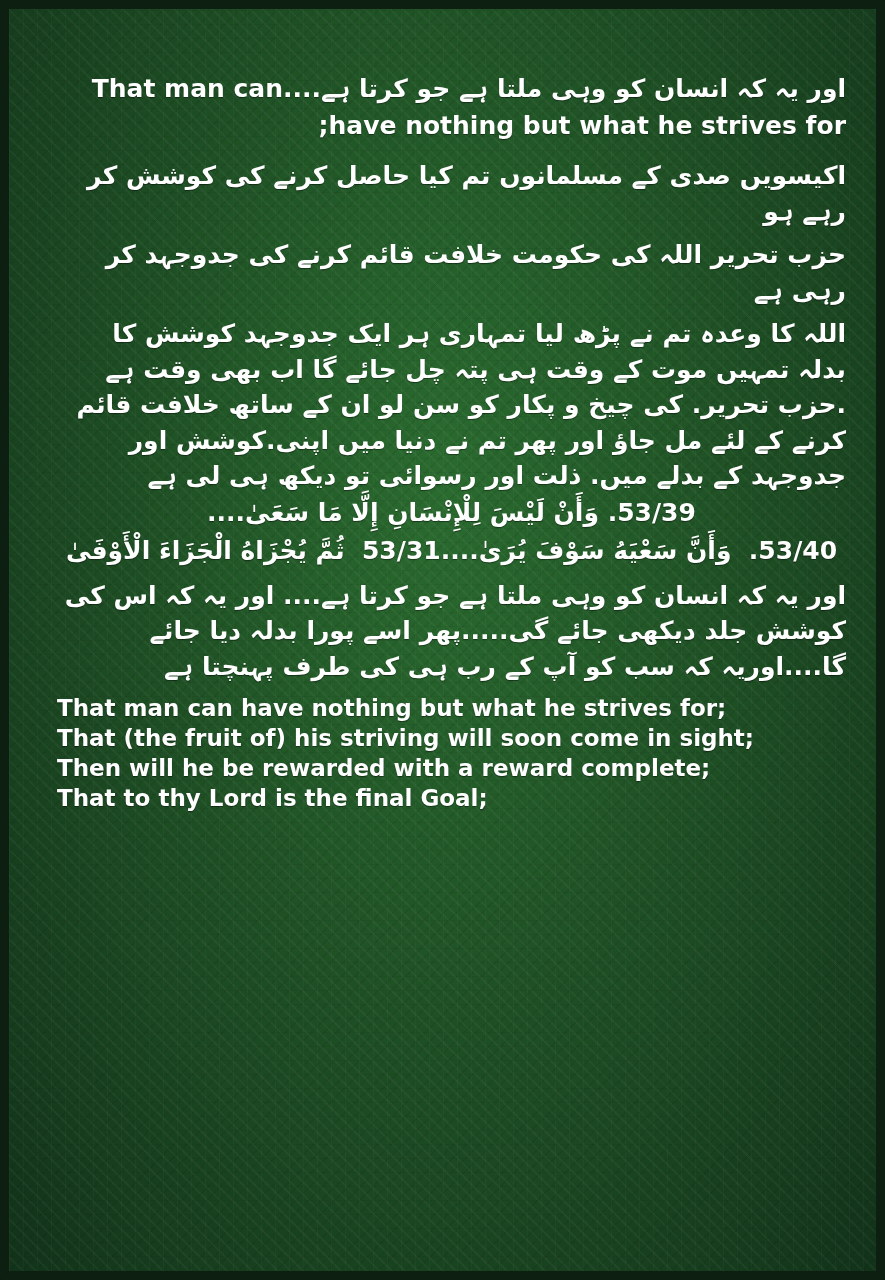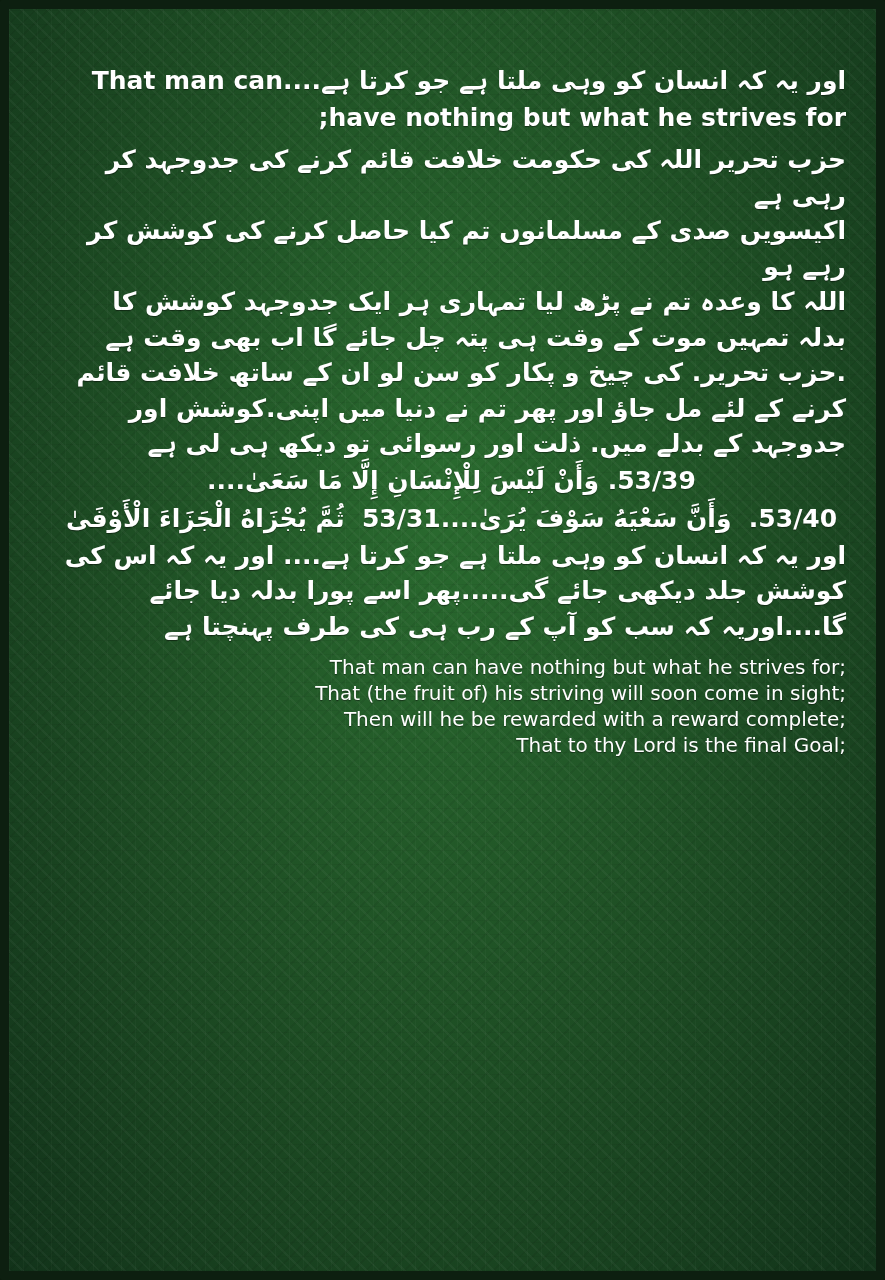--- a/index.html
+++ b/index.html
@@ -60,21 +60,21 @@
     direction: rtl;
     text-align: right;
     unicode-bidi: plaintext;
     color: #ffffff;
     font-family: "DejaVu Sans", sans-serif;
     font-weight: 700;
     font-size: 25px;
     line-height: 1.46;
     letter-spacing: 0px;
     text-shadow: 0 1px 1px rgba(0,0,0,0.45);
-    margin: 0 0 0 0;
+    margin: 8px 0 0 0;
     white-space: pre-wrap;
     word-wrap: break-word;
   }
 
   .rtl-block.tight {
     line-height: 1.42;
   }
 
   .ayah-block {
     direction: rtl;
@@ -85,47 +85,47 @@
     font-weight: 700;
     font-size: 25px;
     line-height: 1.52;
     text-shadow: 0 1px 1px rgba(0,0,0,0.45);
     white-space: pre-wrap;
     word-wrap: break-word;
   }
 
   .ltr-block {
     direction: ltr;
-    text-align: right;
+    text-align: left;
     color: #ffffff;
     font-family: "DejaVu Sans", sans-serif;
-    font-weight: 400;
-    font-size: 20px;
+    font-weight: 700;
+    font-size: 23px;
     line-height: 1.30;
     text-shadow: 0 1px 1px rgba(0,0,0,0.45);
     white-space: pre-wrap;
     word-wrap: break-word;
     margin-top: 10px;
   }
 
   .spacer-sm { height: 6px; }
 </style>
 </head>
 <body>
 
 <div id="poster">
   <div id="content">
 
     <div class="rtl-block">اور یہ کہ انسان کو وہی ملتا ہے جو کرتا ہے....That man can have nothing but what he strives for;</div>
 
     <div class="spacer-sm"></div>
 
+    <div class="rtl-block tight">اکیسویں صدی کے مسلمانوں تم کیا حاصل کرنے کی کوشش کر رہے ہو</div>
+
     <div class="rtl-block tight">حزب تحریر اللہ کی حکومت خلافت قائم کرنے کی جدوجہد کر رہی ہے</div>
-
-    <div class="rtl-block tight">اکیسویں صدی کے مسلمانوں تم کیا حاصل کرنے کی کوشش کر رہے ہو</div>
 
     <div class="rtl-block tight">اللہ کا وعدہ تم نے پڑھ لیا تمہاری ہر ایک جدوجہد کوشش کا بدلہ تمہیں موت کے وقت ہی پتہ چل جائے گا اب بھی وقت ہے .حزب تحریر. کی چیخ و پکار کو سن لو ان کے ساتھ خلافت قائم کرنے کے لئے مل جاؤ اور پھر تم نے دنیا میں اپنی.کوشش اور جدوجہد کے بدلے میں. ذلت اور رسوائی تو دیکھ ہی لی ہے</div>
 
     <div class="ayah-block">53/39. وَأَنْ لَيْسَ لِلْإِنْسَانِ إِلَّا مَا سَعَىٰ....</div>
 
     <div class="ayah-block">53/40.  وَأَنَّ سَعْيَهُ سَوْفَ يُرَىٰ....53/31  ثُمَّ يُجْزَاهُ الْجَزَاءَ الْأَوْفَىٰ</div>
 
 
     <div class="rtl-block tight">اور یہ کہ انسان کو وہی ملتا ہے جو کرتا ہے.... اور یہ کہ اس کی کوشش جلد دیکھی جائے گی.....پھر اسے پورا بدلہ دیا جائے گا....اوریہ کہ سب کو آپ کے رب ہی کی طرف پہنچتا ہے</div>
 

